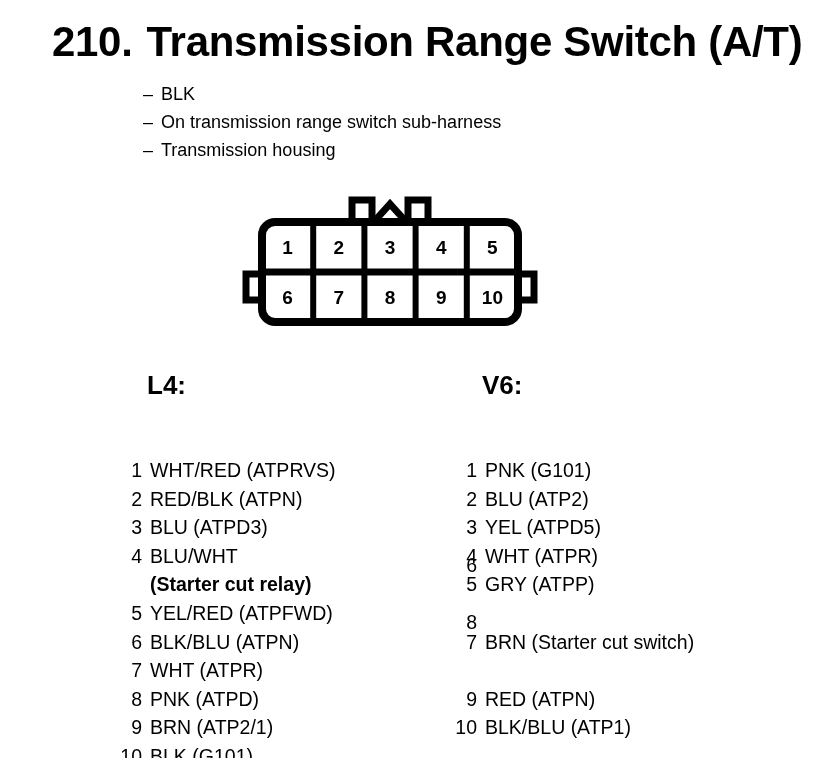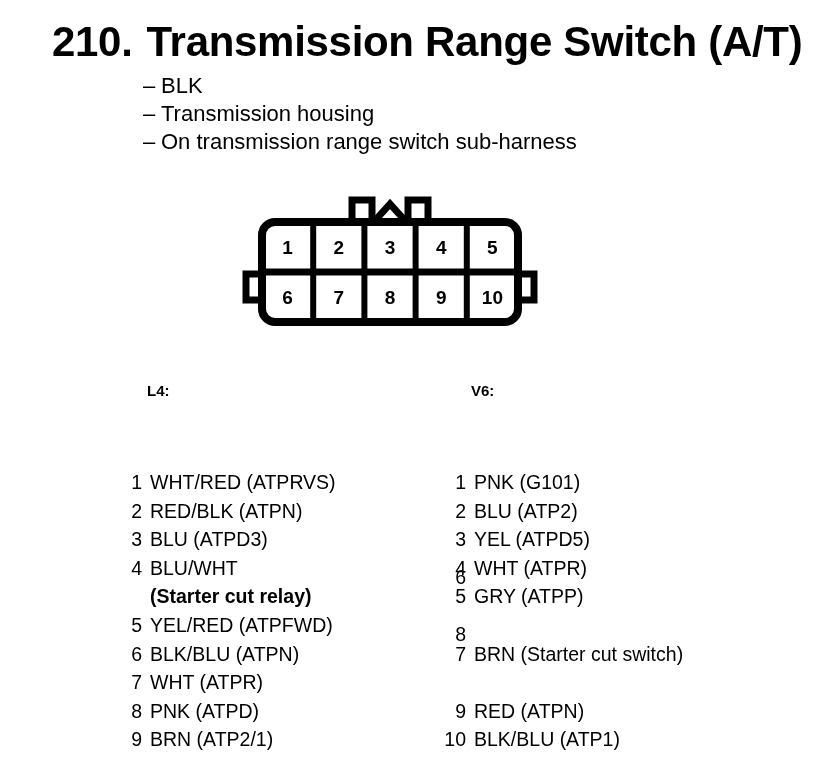--- a/index.html
+++ b/index.html
@@ -25,22 +25,22 @@
     font-weight: bold;
     letter-spacing: -0.3px;
     white-space: nowrap;
   }
   #page-title .title-num { margin-right: 14px; }
 
   
   #spec-list {
     position: absolute;
     left: 143px;
-    top: 72px;
-    font-size: 22px;
+    top: 80px;
+    font-size: 18px;
     line-height: 28px;
   }
   #spec-list .spec-row { white-space: nowrap; }
   #spec-list .dash {
     display: inline-block;
     width: 18px;
   }
 
   
   #connector {
@@ -51,29 +51,28 @@
     height: 132px;
   }
   #connector svg { display: block; }
 
   
   .pin-column {
     position: absolute;
     font-size: 19.5px;
   }
   #col-l4 { left: 116px; top: 370px; }
-  #col-v6 { left: 440px; top: 370px; }
+  #col-v6 { left: 451px; top: 370px; }
 
   .col-heading {
-    font-size: 15px;
+    font-size: 26px;
     font-weight: bold;
     margin-left: 31px;
     margin-bottom: 17px;
     height: 24px;
-    margin-top: 12px;
   }
 
   .pin-row {
     display: flex;
     align-items: baseline;
     height: 28.6px;
     white-space: nowrap;
   }
   .pin-num {
     width: 26px;
@@ -92,22 +91,22 @@
 </style>
 </head>
 <body>
 
 <div id="page-title">
   <span class="title-num">210.</span><span>Transmission Range Switch (A/T)</span>
 </div>
 
 <div id="spec-list">
     <div class="spec-row"><span class="dash">–</span><span>BLK</span></div>
+    <div class="spec-row"><span class="dash">–</span><span>On transmission range switch sub-harness</span></div>
     <div class="spec-row"><span class="dash">–</span><span>Transmission housing</span></div>
-    <div class="spec-row"><span class="dash">–</span><span>On transmission range switch sub-harness</span></div>
   </div>
 
 <div id="connector">
   <svg width="300" height="132" viewBox="0 0 300 132" xmlns="http://www.w3.org/2000/svg">
     <g>
 
       <rect x="112" y="4" width="20" height="22" fill="#ffffff" stroke="#000000" stroke-width="7"></rect>
 
       <rect x="168" y="4" width="20" height="22" fill="#ffffff" stroke="#000000" stroke-width="7"></rect>
 

